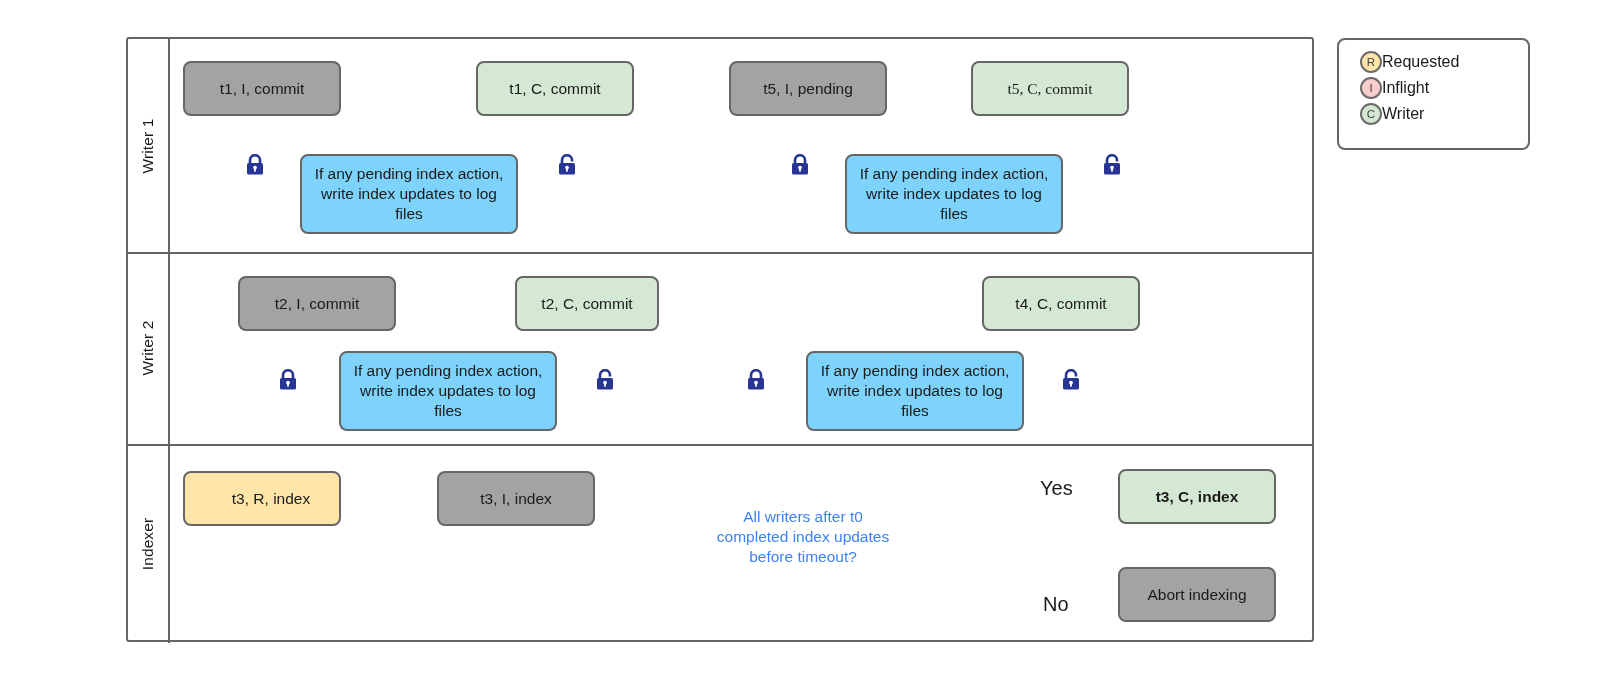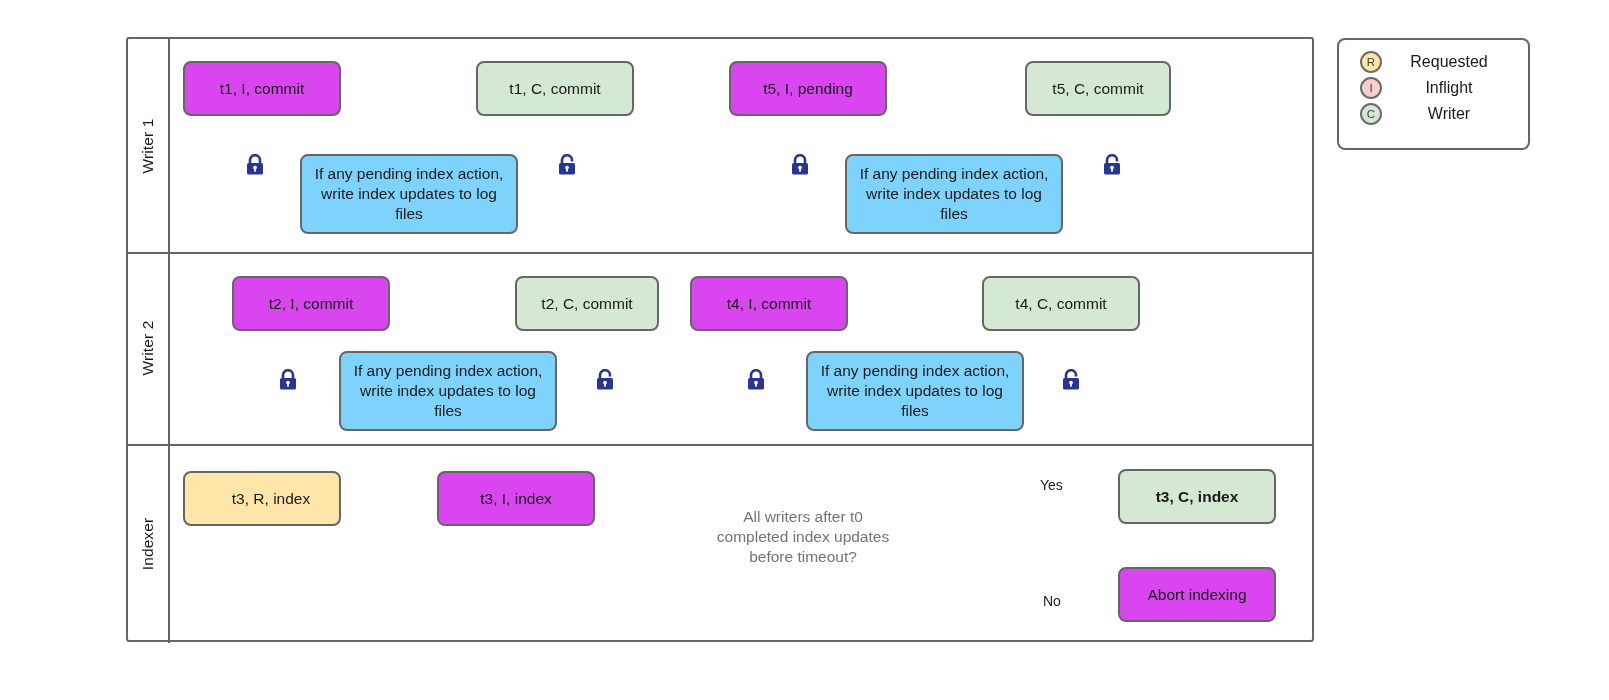--- a/index.html
+++ b/index.html
@@ -67,21 +67,21 @@
     border-radius: 8px;
     display: flex;
     align-items: center;
     justify-content: center;
     text-align: center;
     font-size: 15.5px;
     color: #1a1a1a;
     line-height: 1.28;
     padding: 2px 6px;
   }
-  .node.pink   { background: #d946ef; }
+  .node.pink   { background: #a3a3a3; }
   .node.green  { background: #d5e8d4; }
   .node.yellow { background: #ffe6a8; }
   .node.white  { background: #7dd3fc; }
 
   
   .legend {
     position: absolute;
     left: 1337px;
     top: 38px;
     width: 193px;
@@ -109,48 +109,48 @@
     font-size: 11.5px;
     color: #3c3c3c;
     margin-left: 21px;
     flex: 0 0 auto;
   }
   .legend-badge.r { background: #ffe6a8; }
   .legend-badge.i { background: #f8cecc; }
   .legend-badge.c { background: #d5e8d4; }
   .legend-text {
     flex: 1 1 auto;
-    text-align: center;
+    text-align: left;
     font-size: 16px;
     color: #1a1a1a;
     padding-right: 12px;
   }
 
   
   .lock {
     position: absolute;
     width: 20px;
     height: 22px;
   }
 
   
   .edge-label {
     position: absolute;
-    font-size: 14px;
+    font-size: 20px;
     color: #1a1a1a;
     background: transparent;
     white-space: nowrap;
   }
 
   
   .diamond-text {
     position: absolute;
     text-align: center;
     font-size: 15.5px;
-    color: #737373;
+    color: #3b82f6;
     line-height: 1.3;
     white-space: pre-line;
   }
 </style>
 </head>
 <body>
 
 <div id="canvas">
 
   <svg class="abs" width="1609" height="700" style="left:0;top:0;">
@@ -201,31 +201,30 @@
   </div>
 
   <div class="node pink" style="left:183px; top:61px; width:158px; height:55px;">t1, I, commit</div>
 
   <div class="node green" style="left:476px; top:61px; width:158px; height:55px;">t1, C, commit</div>
 
   <div class="node white" style="left:300px; top:154px; width:218px; height:80px;">If any pending index action, write index updates to log files</div>
 
   <div class="node pink" style="left:729px; top:61px; width:158px; height:55px;">t5, I, pending</div>
 
-  <div class="node green" style="left:1025px; top:61px; width:146px; height:55px;">t5, C, commit</div>
+  <div class="node green" style="left:971px; top:61px; width:158px; height:55px;font-family:Liberation Serif, serif;">t5, C, commit</div>
 
   <div class="node white" style="left:845px; top:154px; width:218px; height:80px;">If any pending index action, write index updates to log files</div>
 
-  <div class="node pink" style="left:232px; top:276px; width:158px; height:55px;">t2, I, commit</div>
+  <div class="node pink" style="left:238px; top:276px; width:158px; height:55px;">t2, I, commit</div>
 
   <div class="node green" style="left:515px; top:276px; width:144px; height:55px;text-align:right;">t2, C, commit</div>
 
   <div class="node white" style="left:339px; top:351px; width:218px; height:80px;">If any pending index action, write index updates to log files</div>
 
-  <div class="node pink" style="left:690px; top:276px; width:158px; height:55px;">t4, I, commit</div>
 
   <div class="node green" style="left:982px; top:276px; width:158px; height:55px;">t4, C, commit</div>
 
   <div class="node white" style="left:806px; top:351px; width:218px; height:80px;">If any pending index action, write index updates to log files</div>
 
   <div class="node yellow" style="left:183px; top:471px; width:158px; height:55px;padding-left:24px;">t3, R, index</div>
 
   <div class="node pink" style="left:437px; top:471px; width:158px; height:55px;">t3, I, index</div>
 
   <div class="diamond-text" style="left:690px; top:507px; width:226px;">All writers after t0

